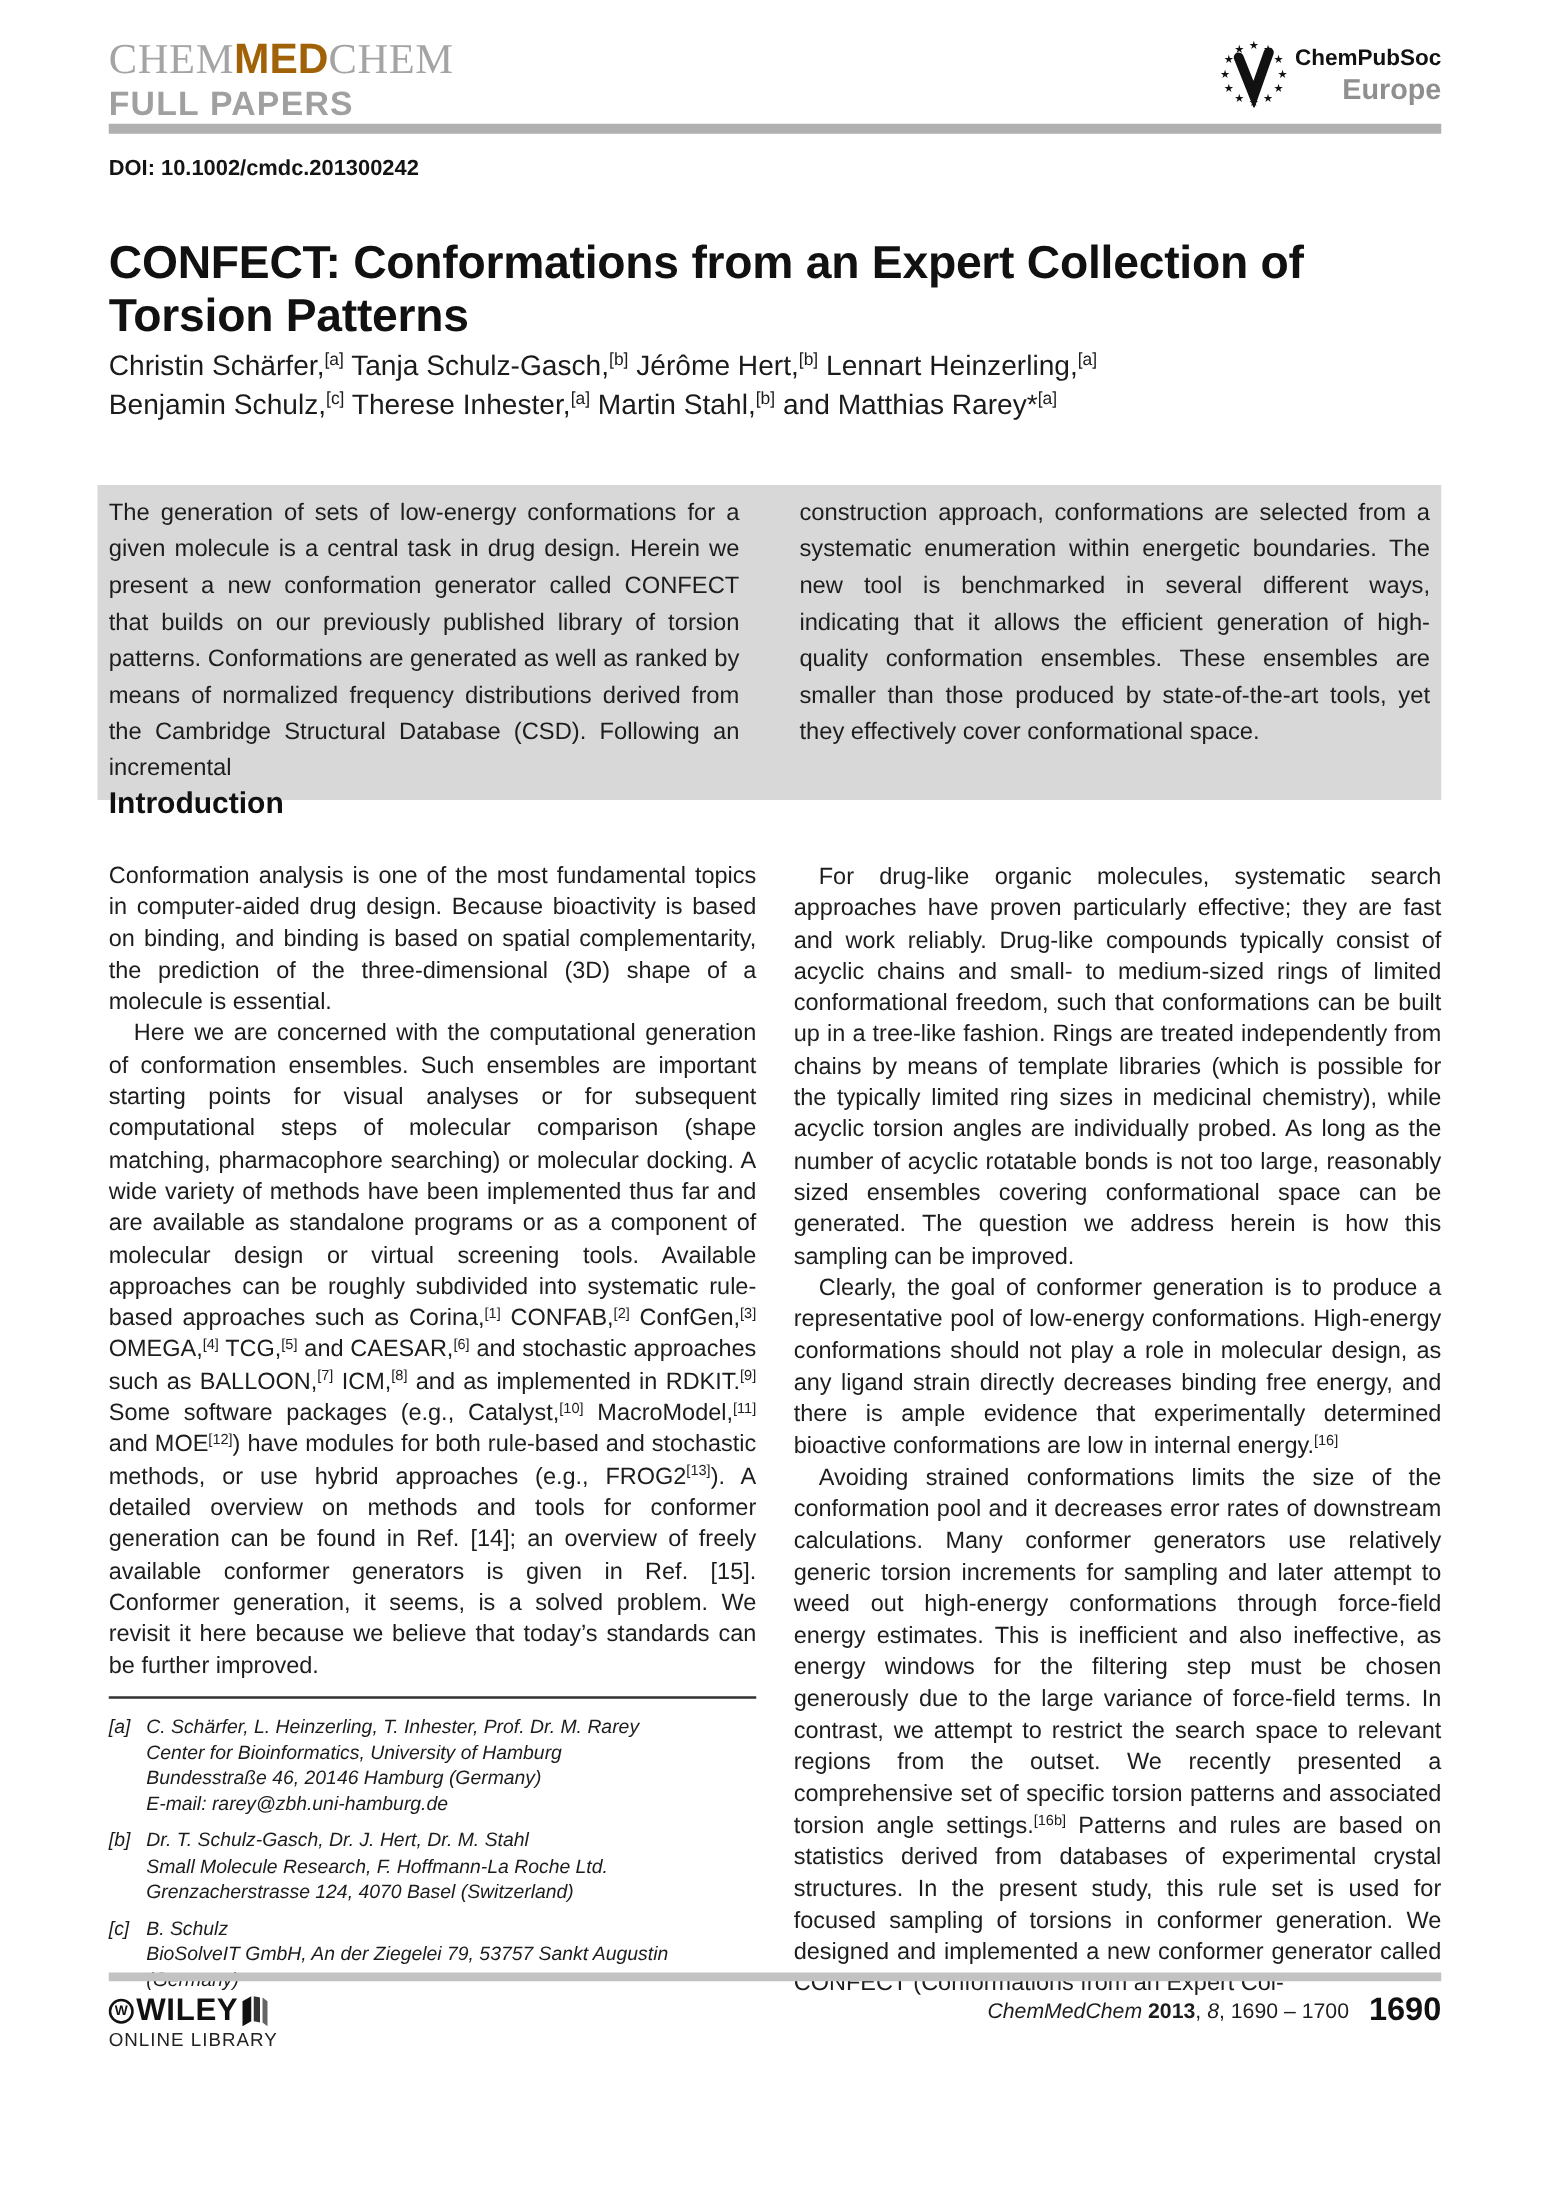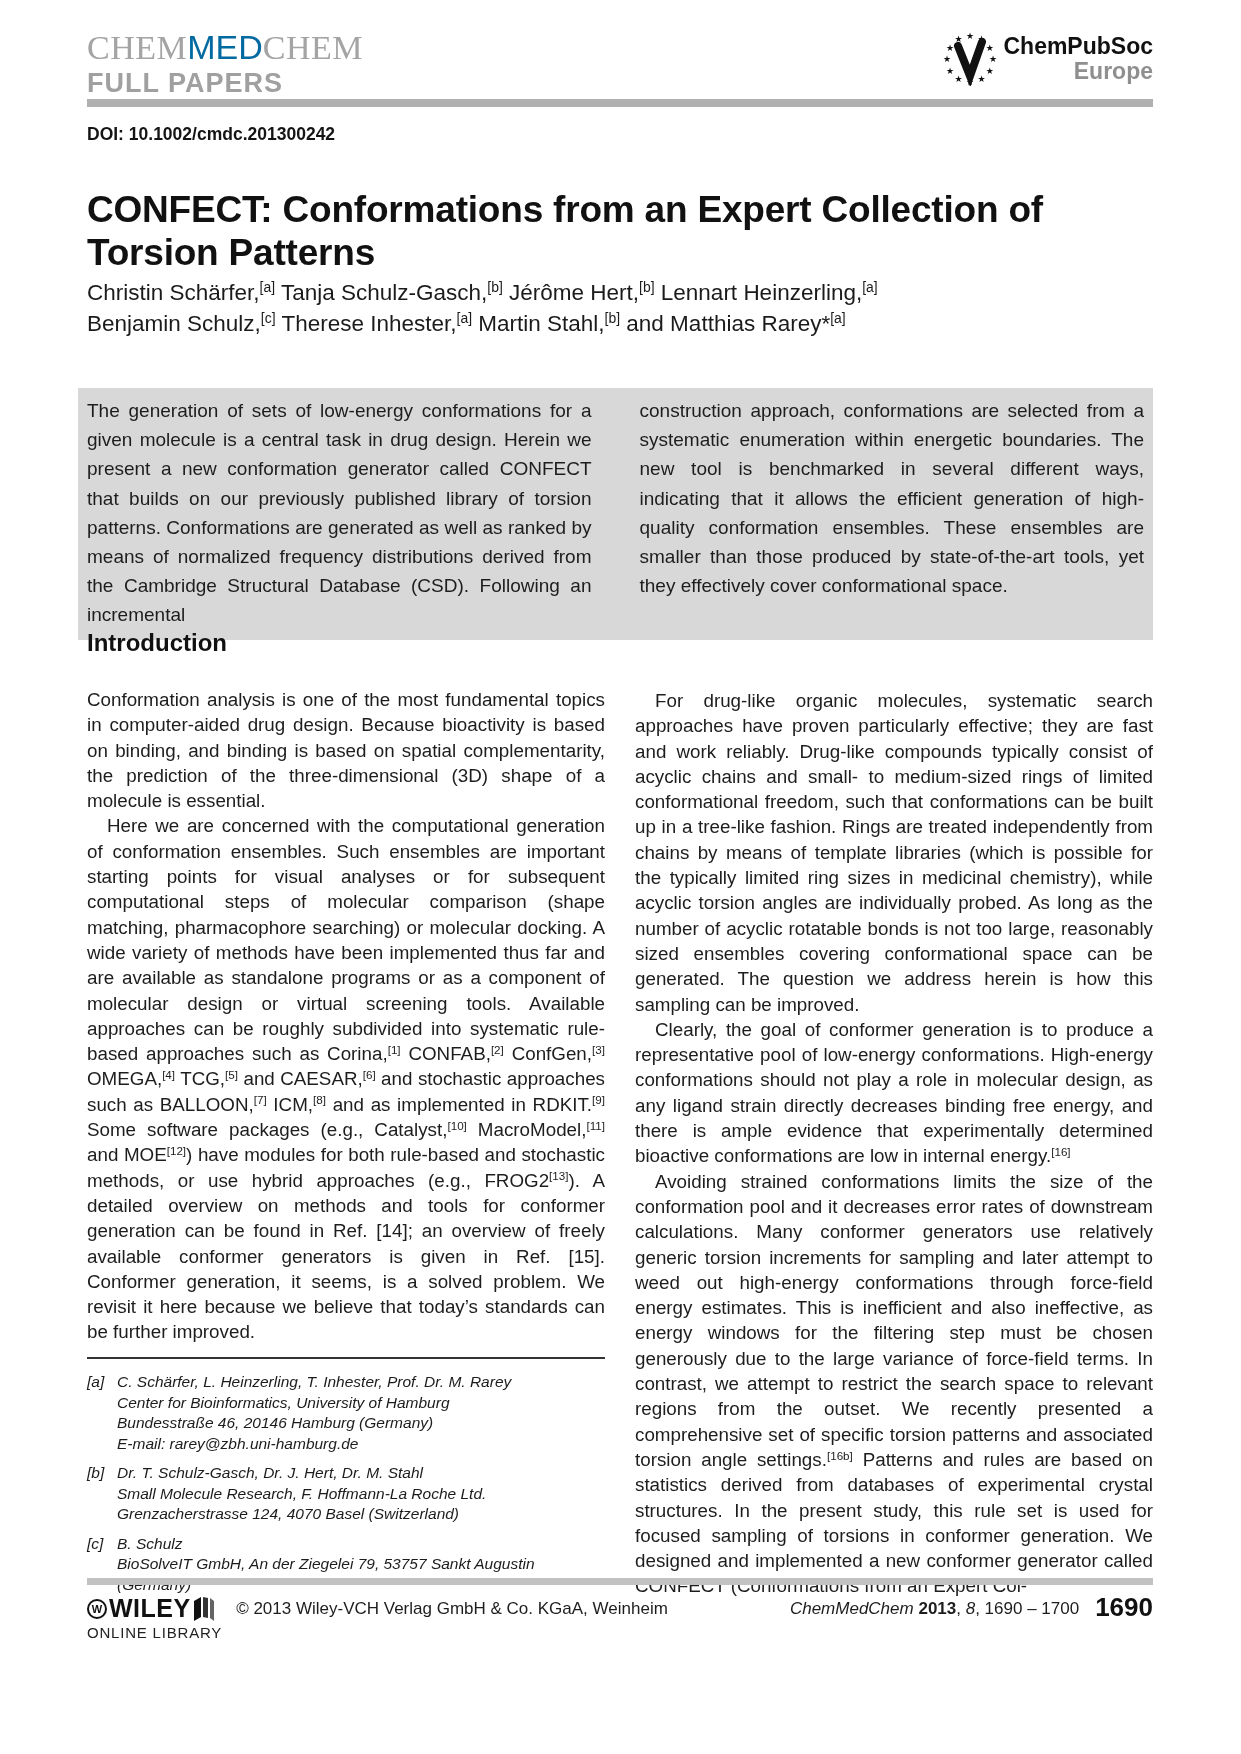--- a/index.html
+++ b/index.html
@@ -9,26 +9,26 @@
     margin:0 auto;
     background:#ffffff;
     font-family:"Liberation Sans",sans-serif;
     color:#1b1b1b;
     overflow:hidden;
   }
   
   .logo-left{position:absolute;left:87px;top:30px;}
   .journal-logo{font-family:"Liberation Serif",serif;font-size:34px;line-height:34px;letter-spacing:.5px;}
   .journal-logo .lg-gray{color:#a4a4a4;font-weight:normal;}
-  .journal-logo .lg-med{color:#0369a1;font-weight:normal;font-family:"Liberation Sans",sans-serif;letter-spacing:0;}
+  .journal-logo .lg-med{color:#a16207;font-weight:bold;font-family:"Liberation Sans",sans-serif;letter-spacing:0;}
   .full-papers{font-size:27px;font-weight:bold;color:#a0a0a0;letter-spacing:1px;margin-top:3px;}
   .logo-right{position:absolute;right:88px;top:32px;display:flex;align-items:center;}
   .emblem{width:54px;height:54px;margin-right:6px;flex:0 0 auto;}
   .society-text{text-align:right;}
-  .society-name{font-size:23px;line-height:25px;font-weight:bold;color:#111;}
+  .society-name{font-size:18px;line-height:25px;font-weight:bold;color:#111;}
   .society-region{font-size:23px;line-height:25px;font-weight:bold;color:#8f8f8f;}
   .header-rule{position:absolute;left:87px;top:99px;width:1066px;height:8px;background:#b0b0b0;}
   .doi{position:absolute;left:87px;top:124px;font-size:17.5px;font-weight:bold;color:#141414;}
   
   .title{position:absolute;left:87px;top:163px;width:1040px;
     font-size:37px;line-height:43px;font-weight:bold;color:#111;letter-spacing:-0.2px;}
   .authors{position:absolute;left:87px;top:277px;width:1066px;font-size:22.5px;line-height:31px;color:#1b1b1b;}
   .authors sup,.body-text sup{font-size:62%;vertical-align:baseline;position:relative;top:-0.55em;line-height:0;}
   
   .abstract{position:absolute;left:78px;top:388px;width:1075px;min-height:181px;
@@ -166,19 +166,18 @@
         <span class="w-circle">W</span>
         <span class="wiley-name">WILEY</span>
         <svg width="22" height="26" viewBox="0 0 22 26" aria-hidden="true">
           <path d="M1 5 L8 1 L8 21 L1 25 Z" fill="#111"></path>
           <path d="M10 1 L15 2 L15 22 L10 21 Z" fill="#111" opacity="0.85"></path>
           <path d="M17 2 L21 5 L21 25 L17 22 Z" fill="#111" opacity="0.65"></path>
         </svg>
       </div>
       <div class="wiley-sub">ONLINE LIBRARY</div>
     </div>
-    <div class="copyright">© 2013 Wiley-VCH Verlag GmbH &amp; Co. KGaA, Weinheim</div>
     <div class="footer-spacer"></div>
     <div class="citation"><span class="it">ChemMedChem</span><span> </span><span class="bd">2013</span><span>, </span><span class="it">8</span><span>, 1690 – 1700</span></div>
     <div class="page-number">1690</div>
   </div>
 
 </div>
 
 </body></html>

